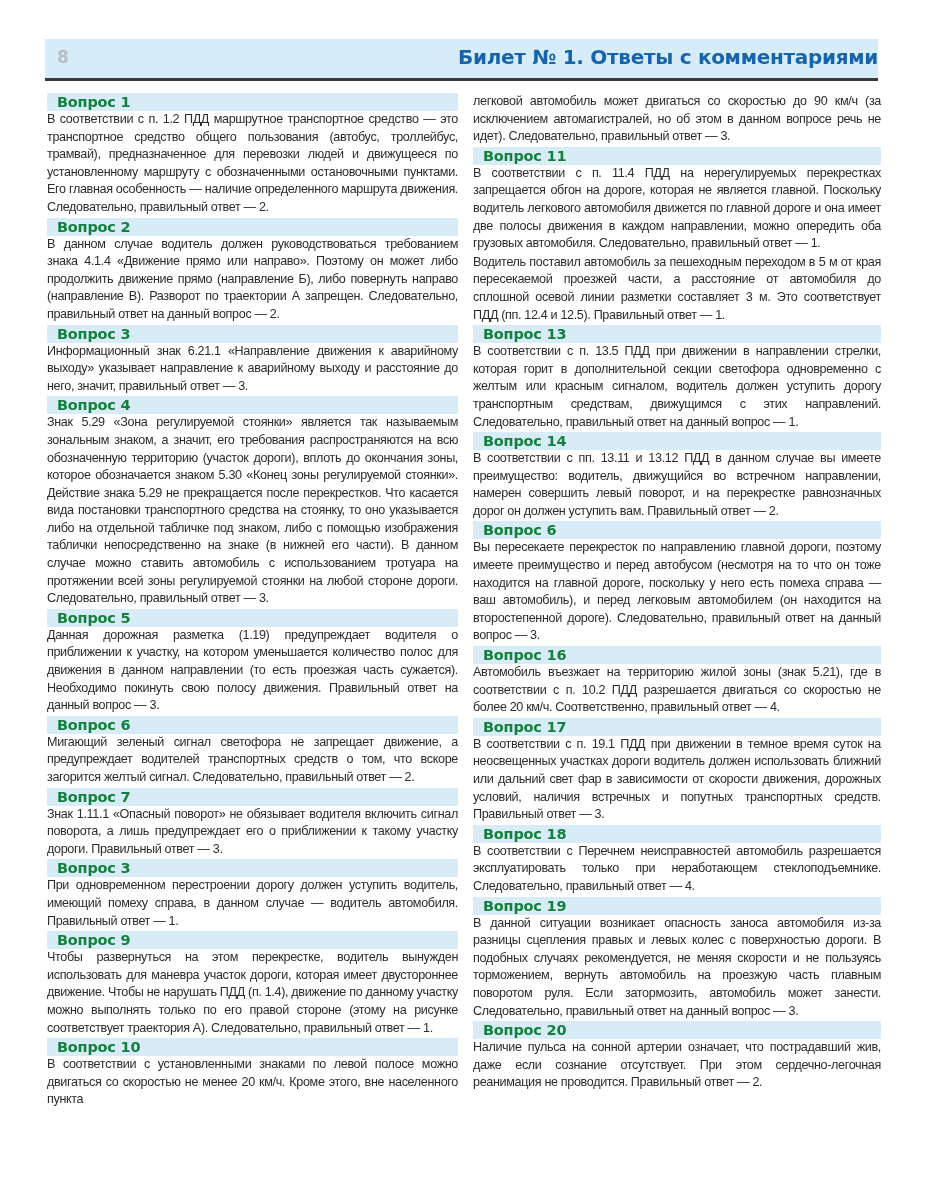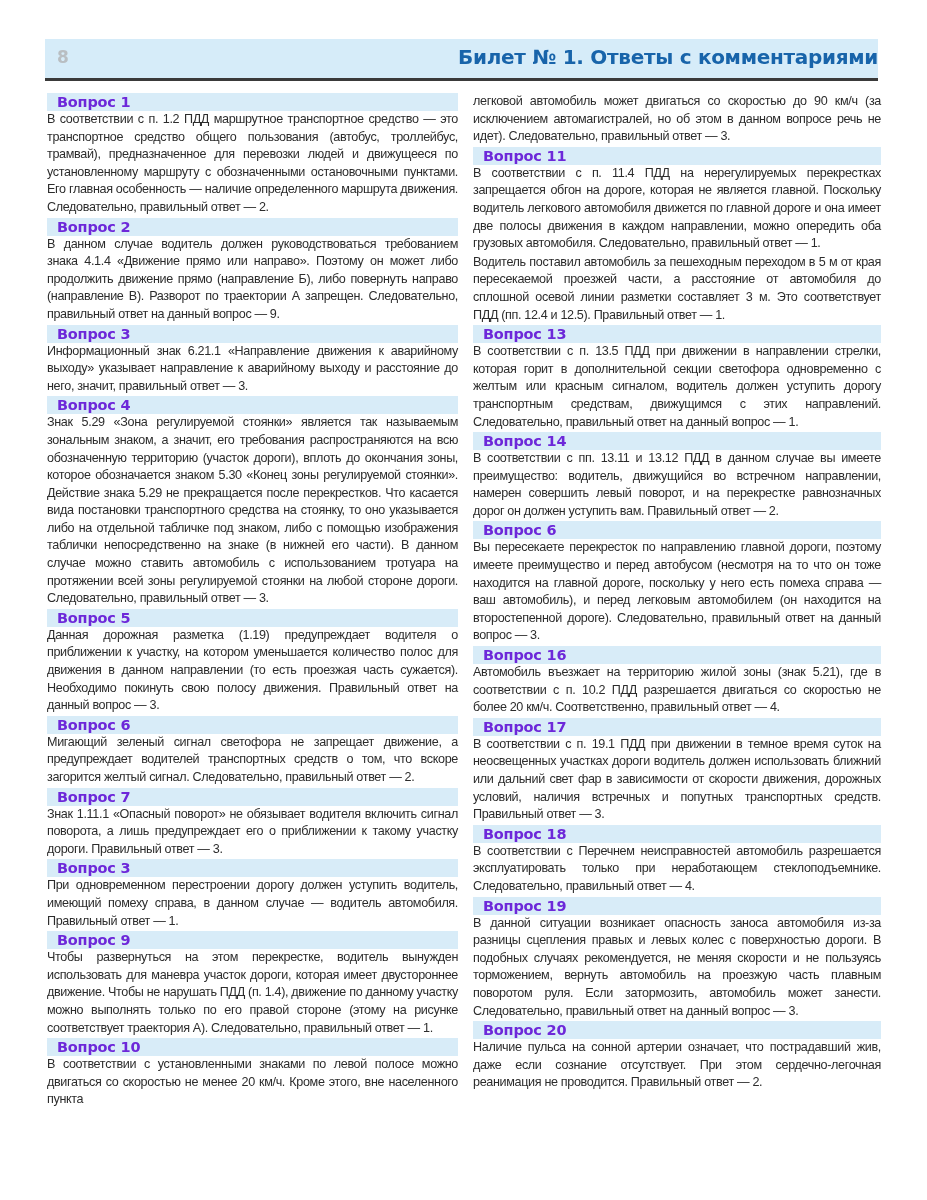--- a/index.html
+++ b/index.html
@@ -18,21 +18,21 @@
     position: absolute; left: 0; right: 0; top: 6px; text-align: right;
     font-family: "DejaVu Sans", sans-serif; font-weight: bold; font-size: 20px;
     color: #1864aa; letter-spacing: -0.3px;
   }
   .col { position: absolute; top: 93px; }
   .col-left { left: 47px; width: 411px; }
   .col-right { left: 473px; width: 408px; }
   .q-head {
     background: #d8ecf8; height: 18px; line-height: 18px; padding-left: 10px;
     font-family: "DejaVu Sans", sans-serif; font-weight: bold; font-size: 14.5px;
-    color: #6d28d9; letter-spacing: -0.2px; margin-bottom: 0;
+    color: #15803d; letter-spacing: -0.2px; margin-bottom: 0;
   }
   .q-body {
     font-family: "Liberation Sans", sans-serif; font-size: 12.6px; color: #2c2c2c;
     line-height: 17.6px; text-align: justify; letter-spacing: -0.35px;
     margin: 0 0 1px 0; hyphens: auto;
   }
   .q-body.cont { margin-top: 0; }
 </style>
 </head>
 <body>
@@ -43,21 +43,21 @@
     <div class="title">Билет № 1. Ответы с комментариями</div>
   </div>
 
   <div class="col col-left">
     <div>
       <div class="q-head">Вопрос 1</div>
       <p class="q-body">В соответствии с п. 1.2 ПДД маршрутное транспортное средство — это транспортное средство общего пользования (автобус, троллейбус, трамвай), предназначенное для перевозки людей и движущееся по установленному маршруту с обозначенными остановочными пунктами. Его главная особенность — наличие определенного маршрута движения. Следовательно, правильный ответ — 2.</p>
     </div>
     <div>
       <div class="q-head">Вопрос 2</div>
-      <p class="q-body">В данном случае водитель должен руководствоваться требованием знака 4.1.4 «Движение прямо или направо». Поэтому он может либо продолжить движение прямо (направление Б), либо повернуть направо (направление В). Разворот по траектории А запрещен. Следовательно, правильный ответ на данный вопрос — 9.</p>
+      <p class="q-body">В данном случае водитель должен руководствоваться требованием знака 4.1.4 «Движение прямо или направо». Поэтому он может либо продолжить движение прямо (направление Б), либо повернуть направо (направление В). Разворот по траектории А запрещен. Следовательно, правильный ответ на данный вопрос — 2.</p>
     </div>
     <div>
       <div class="q-head">Вопрос 3</div>
       <p class="q-body">Информационный знак 6.21.1 «Направление движения к аварийному выходу» указывает направление к аварийному выходу и расстояние до него, значит, правильный ответ — 3.</p>
     </div>
     <div>
       <div class="q-head">Вопрос 4</div>
       <p class="q-body">Знак 5.29 «Зона регулируемой стоянки» является так называемым зональным знаком, а значит, его требования распространяются на всю обозначенную территорию (участок дороги), вплоть до окончания зоны, которое обозначается знаком 5.30 «Конец зоны регулируемой стоянки». Действие знака 5.29 не прекращается после перекрестков. Что касается вида постановки транспортного средства на стоянку, то оно указывается либо на отдельной табличке под знаком, либо с помощью изображения таблички непосредственно на знаке (в нижней его части). В данном случае можно ставить автомобиль с использованием тротуара на протяжении всей зоны регулируемой стоянки на любой стороне дороги. Следовательно, правильный ответ — 3.</p>
     </div>
     <div>

